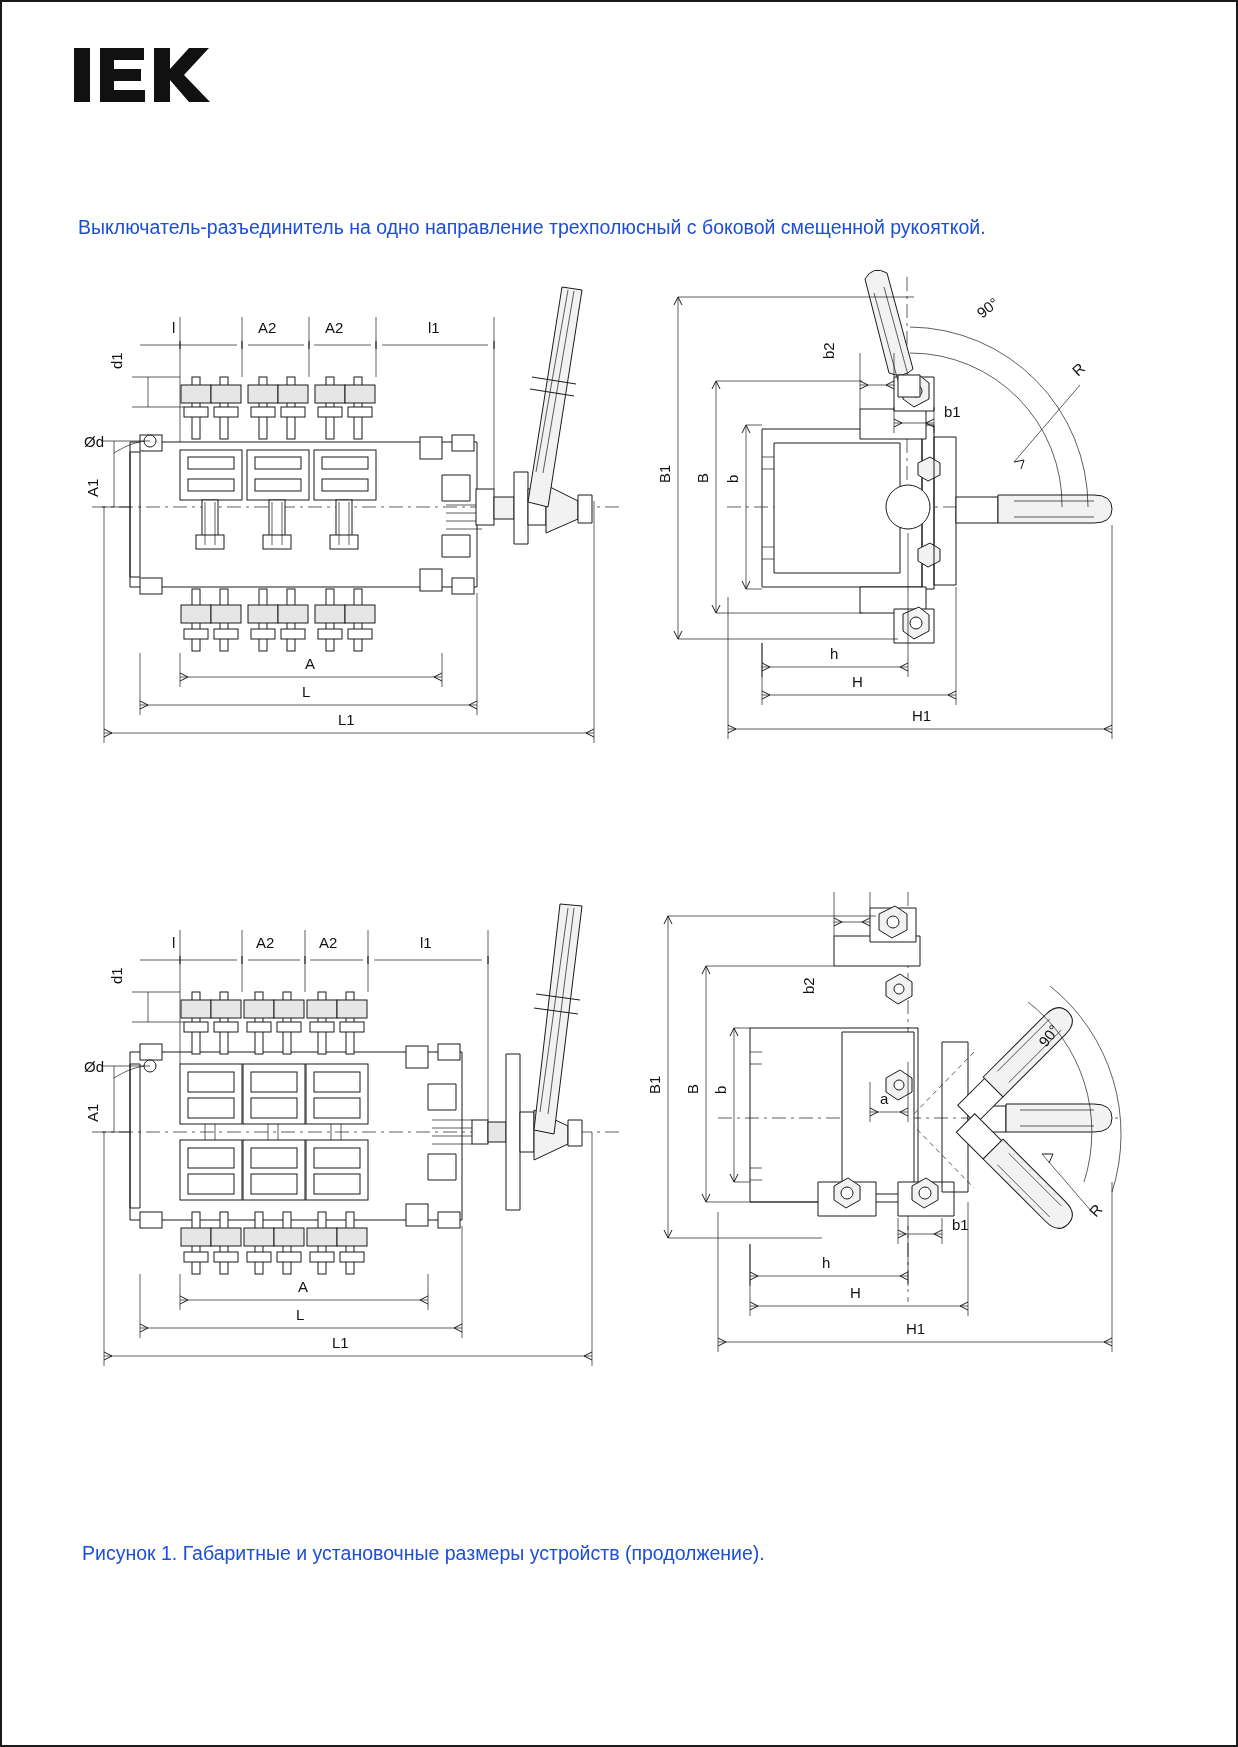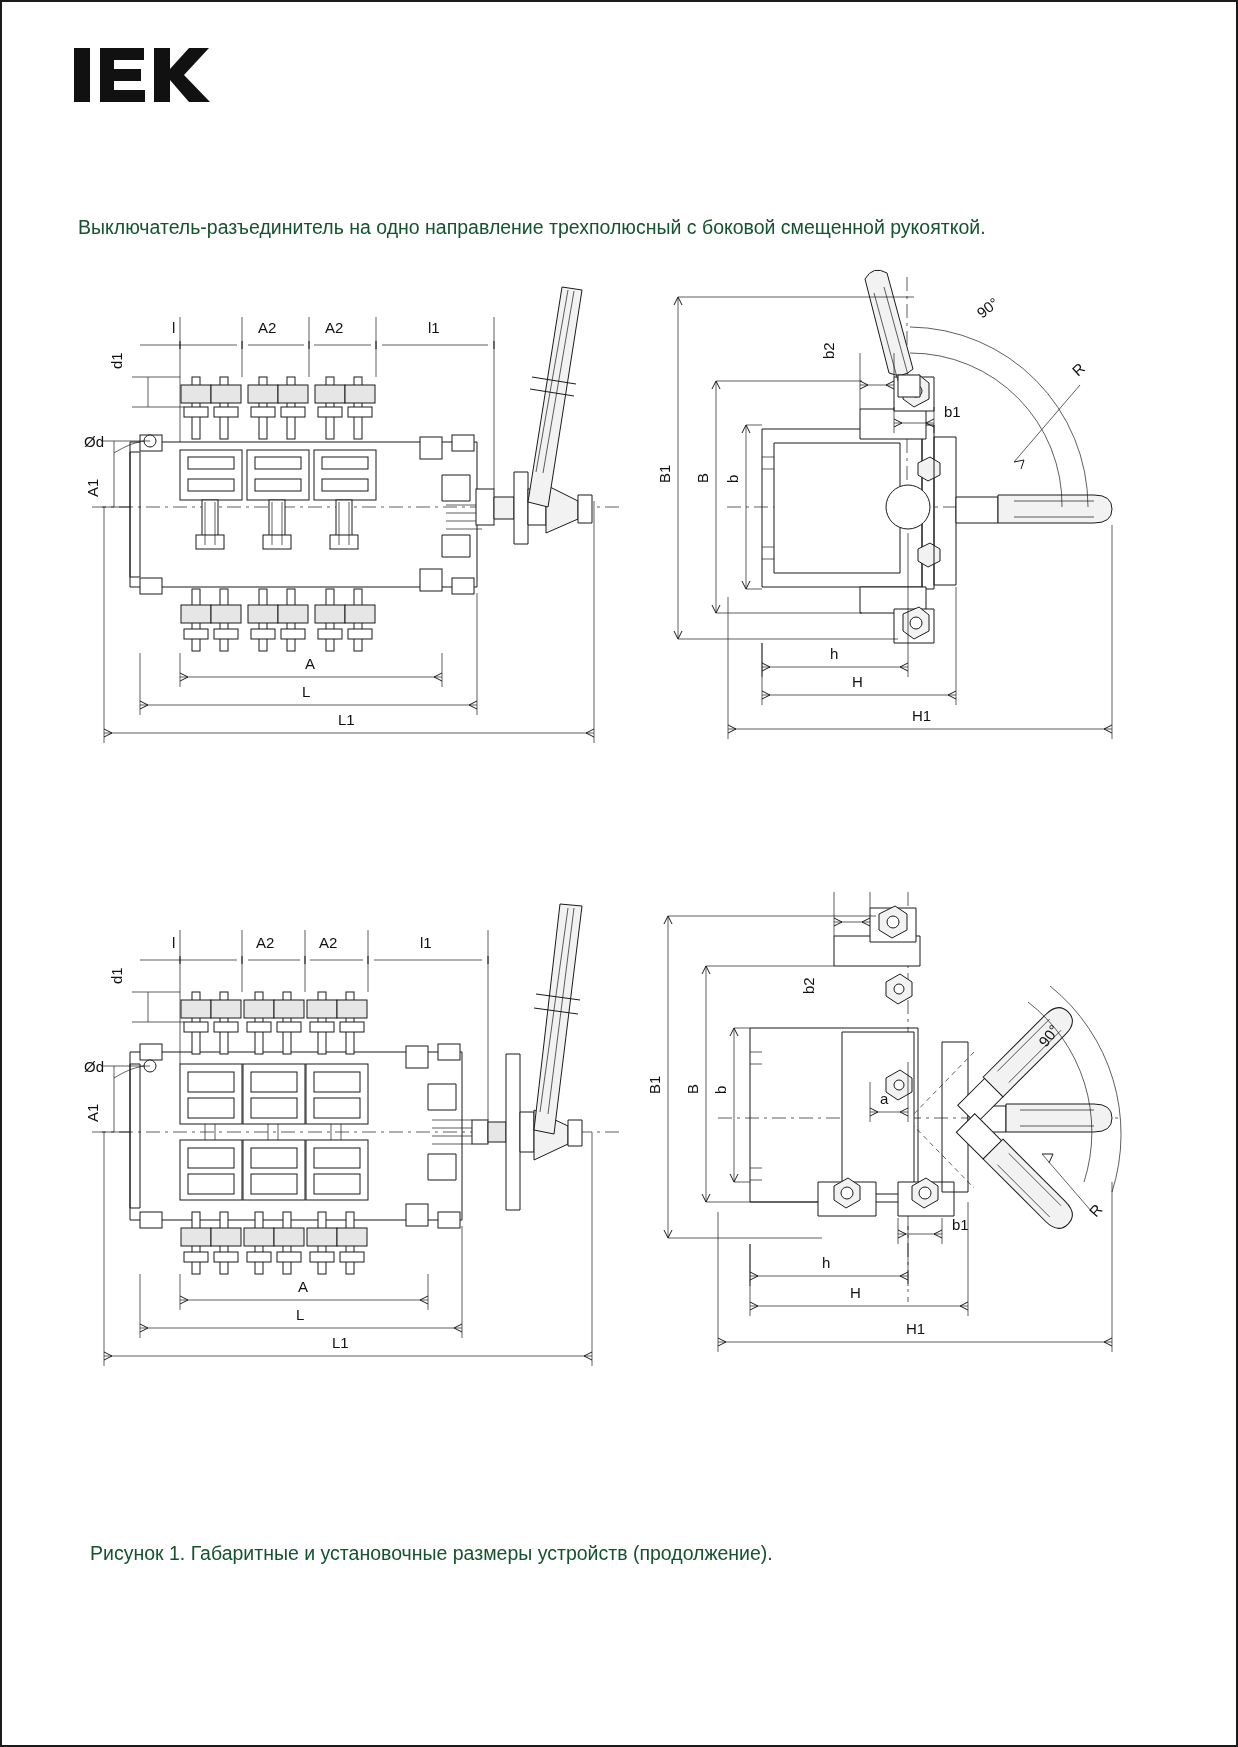--- a/index.html
+++ b/index.html
@@ -4,24 +4,24 @@
 <style>
   html,body{margin:0;padding:0;background:#ffffff;}
   body{width:1238px;height:1747px;font-family:"Liberation Sans",sans-serif;color:#000;}
   .page{position:relative;width:1238px;height:1747px;box-sizing:border-box;border:2px solid #1a1a1a;background:#fff;overflow:hidden;}
 
   
   .logo{position:absolute;left:72px;top:38px;font-family:"Liberation Sans",sans-serif;font-weight:bold;font-size:62px;letter-spacing:-2px;color:#111;}
   .logo svg{display:block;}
 
   
-  .caption{position:absolute;font-size:19.5px;color:#14532d;white-space:nowrap;}
+  .caption{position:absolute;font-size:19.5px;color:#1d4ed8;white-space:nowrap;}
   #cap1{left:76px;top:214px;}
   #cap2{left:76px;top:838px;}
-  #figcap{left:80px;top:1540px;font-size:19.5px;margin-left:8px;}
+  #figcap{left:80px;top:1540px;font-size:19.5px;}
 
   
   .dwg{position:absolute;}
   #dwg1{left:60px;top:255px;width:1110px;height:500px;}
   #dwg2{left:60px;top:880px;width:1110px;height:500px;}
   svg{overflow:visible;}
   .ln{stroke:#1a1a1a;fill:none;stroke-width:1;}
   .thin{stroke:#1a1a1a;fill:none;stroke-width:0.7;}
   .dash{stroke:#1a1a1a;fill:none;stroke-width:0.7;stroke-dasharray:14 5 3 5;}
   .fillw{fill:#ffffff;stroke:#1a1a1a;stroke-width:1;}

